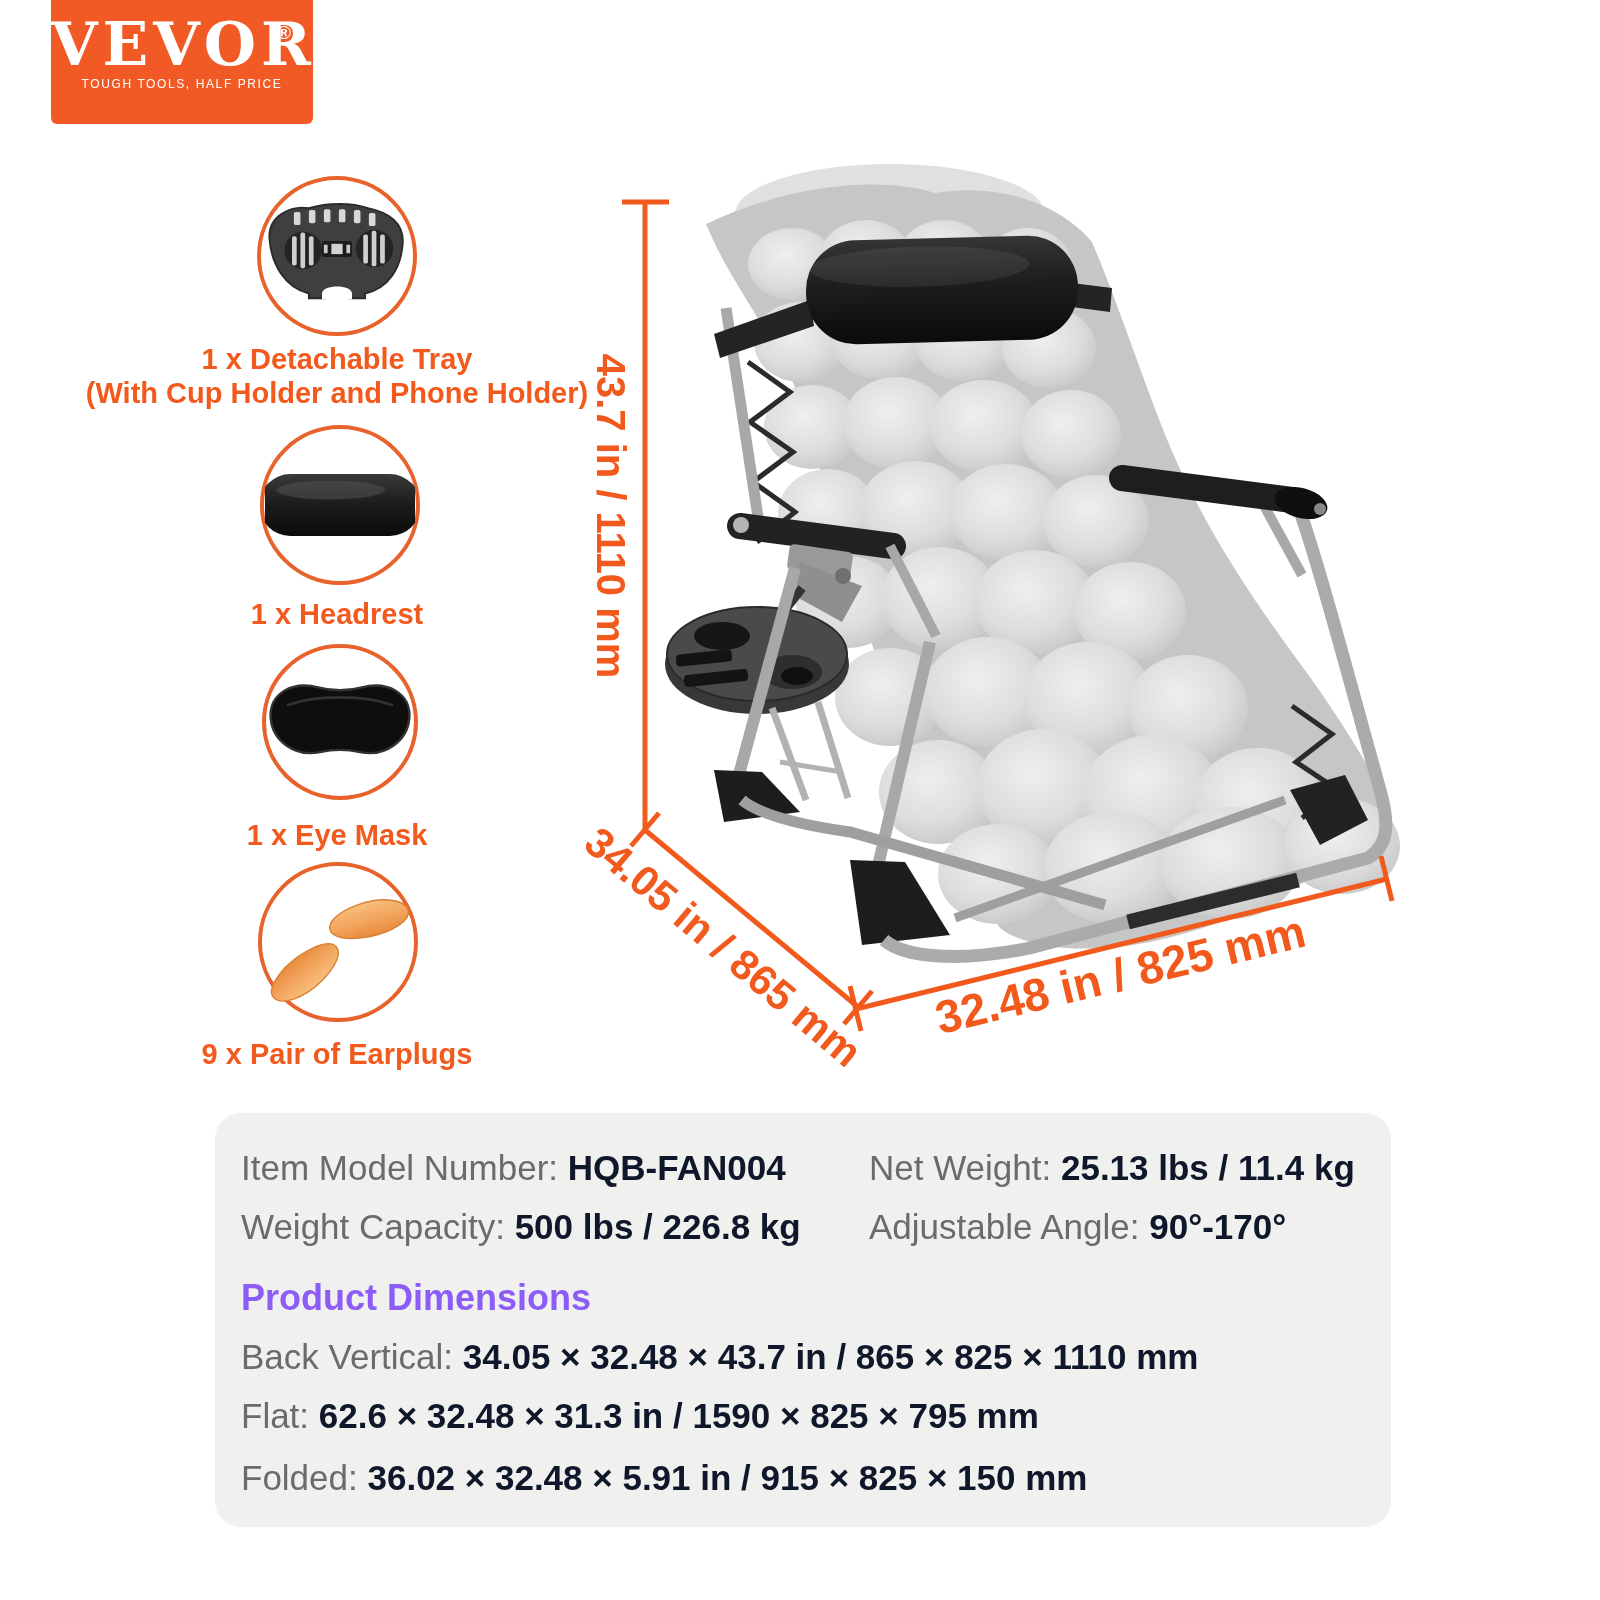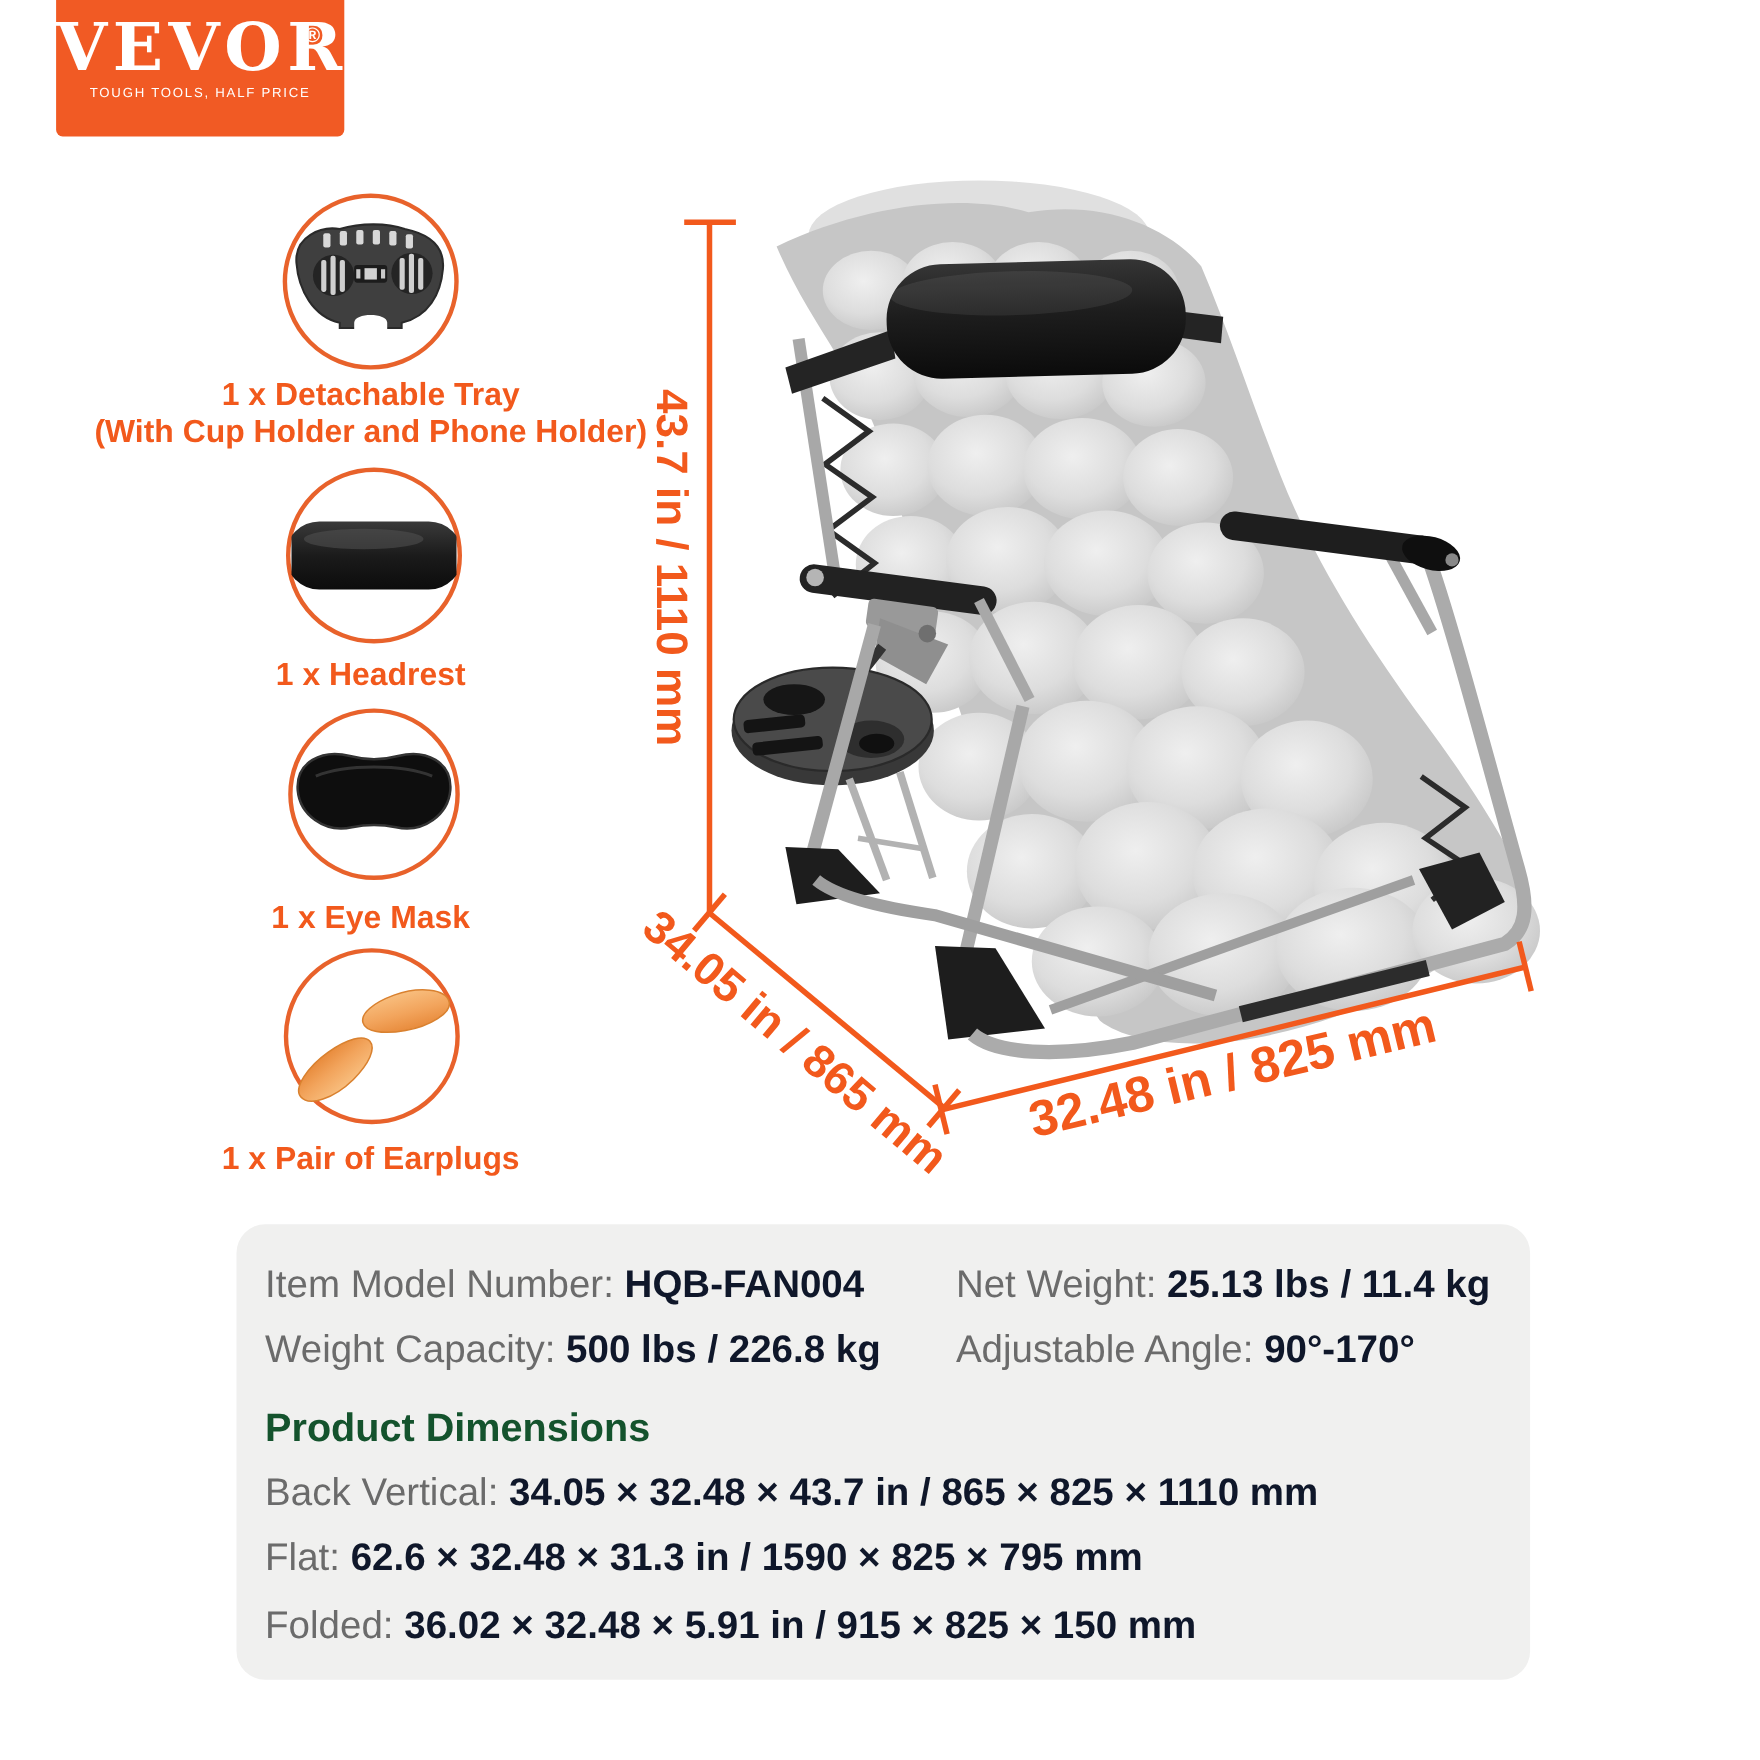--- a/index.html
+++ b/index.html
@@ -22,21 +22,21 @@
 
   
   .scene{position:absolute;left:0;top:0;width:1600px;height:1600px;}
   .dimtxt{font-weight:bold;fill:#F2591C;}
 
   
   .spec-panel{position:absolute;left:215px;top:1113px;width:1176px;height:414px;
               background:#F0F0EF;border-radius:26px;}
   .srow{position:absolute;font-size:35px;color:#6b6b6b;white-space:nowrap;line-height:44px;}
   .srow .val{color:#0f172a;font-weight:bold;}
-  .sheading{font-weight:bold;color:#14532d;font-size:36px;}
+  .sheading{font-weight:bold;color:#8b5cf6;font-size:36px;}
 </style>
 </head>
 <body>
 
 <div class="page">
 
   <div class="logo">
     <div class="logo-word">VEVOR</div>
     <div class="logo-reg">®</div>
     <div class="logo-tag">TOUGH TOOLS, HALF PRICE</div>
@@ -119,21 +119,21 @@
       </defs>
       <g transform="translate(32,-24) rotate(-15)">
         <path d="M-42,0 C-42,-9 -28,-16 -6,-18 C20,-20 44,-11 44,2 C44,13 20,20 -4,18 C-27,16 -42,9 -42,0 Z" fill="url(#plug)" stroke="#D9812F" stroke-width="1.5"></path>
       </g>
       <g transform="translate(-34,32) rotate(140)">
         <path d="M-42,0 C-42,-9 -28,-16 -6,-18 C20,-20 44,-11 44,2 C44,13 20,20 -4,18 C-27,16 -42,9 -42,0 Z" fill="url(#plug)" stroke="#D9812F" stroke-width="1.5"></path>
       </g>
     </svg>
   </div>
   <div class="acc-label" style="left:77px;top:1037px;">
-    <div>1 x Pair of Earplugs</div>
+    <div>9 x Pair of Earplugs</div>
   </div>
 
   <svg class="scene" viewBox="0 0 1600 1600">
     <defs>
       <radialGradient id="puffGrad" cx="0.42" cy="0.38" r="0.75">
         <stop offset="0" stop-color="#efefef"></stop>
         <stop offset="0.55" stop-color="#dddddd"></stop>
         <stop offset="0.85" stop-color="#cacaca"></stop>
         <stop offset="1" stop-color="#b9b9b9"></stop>
       </radialGradient>

